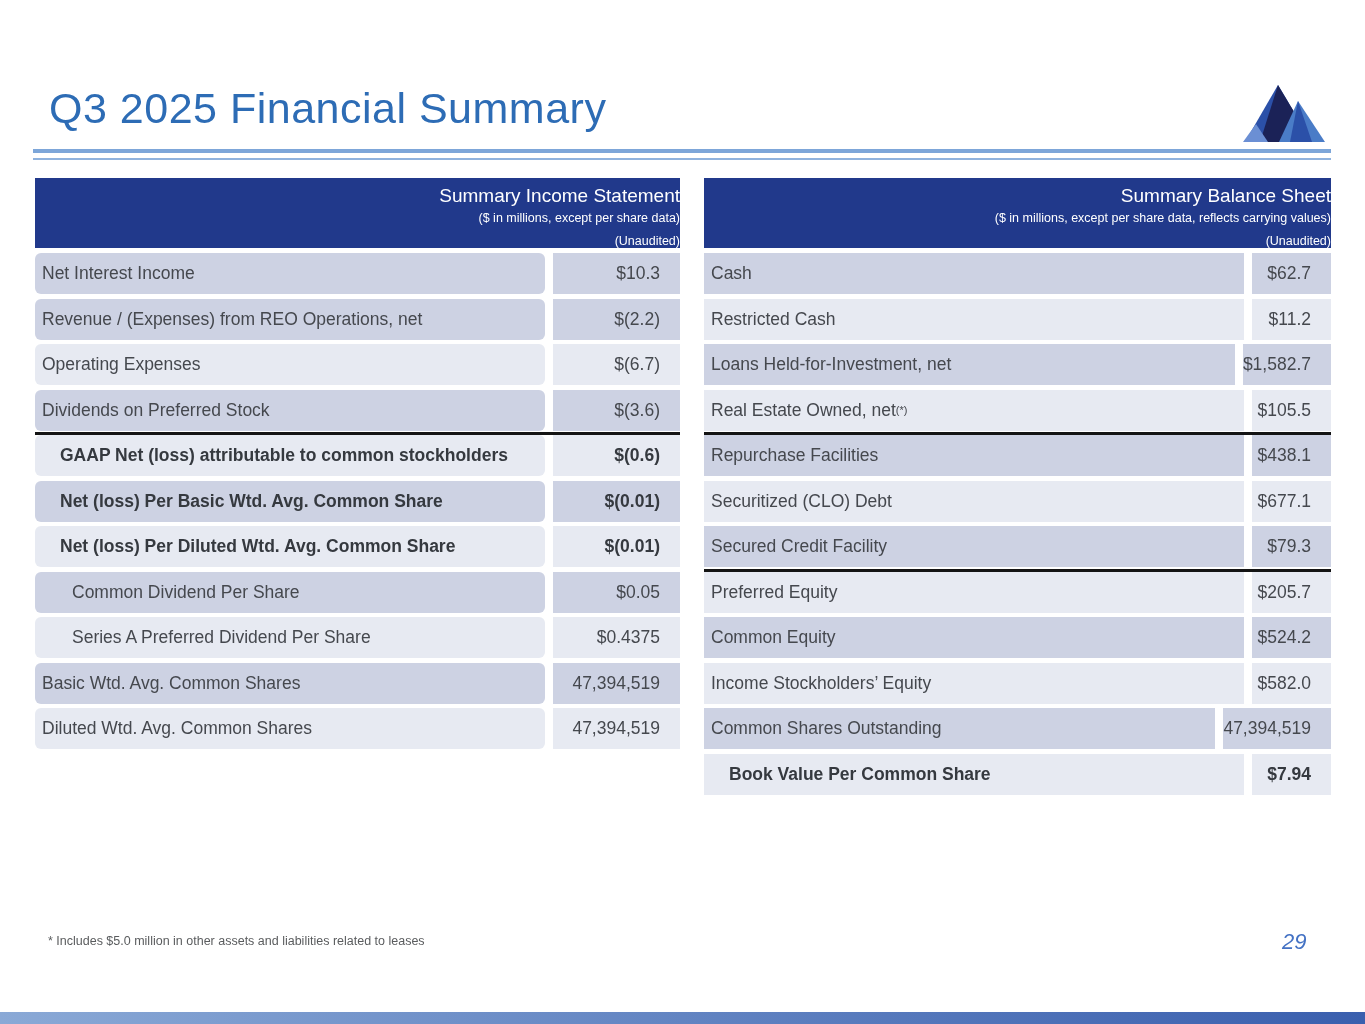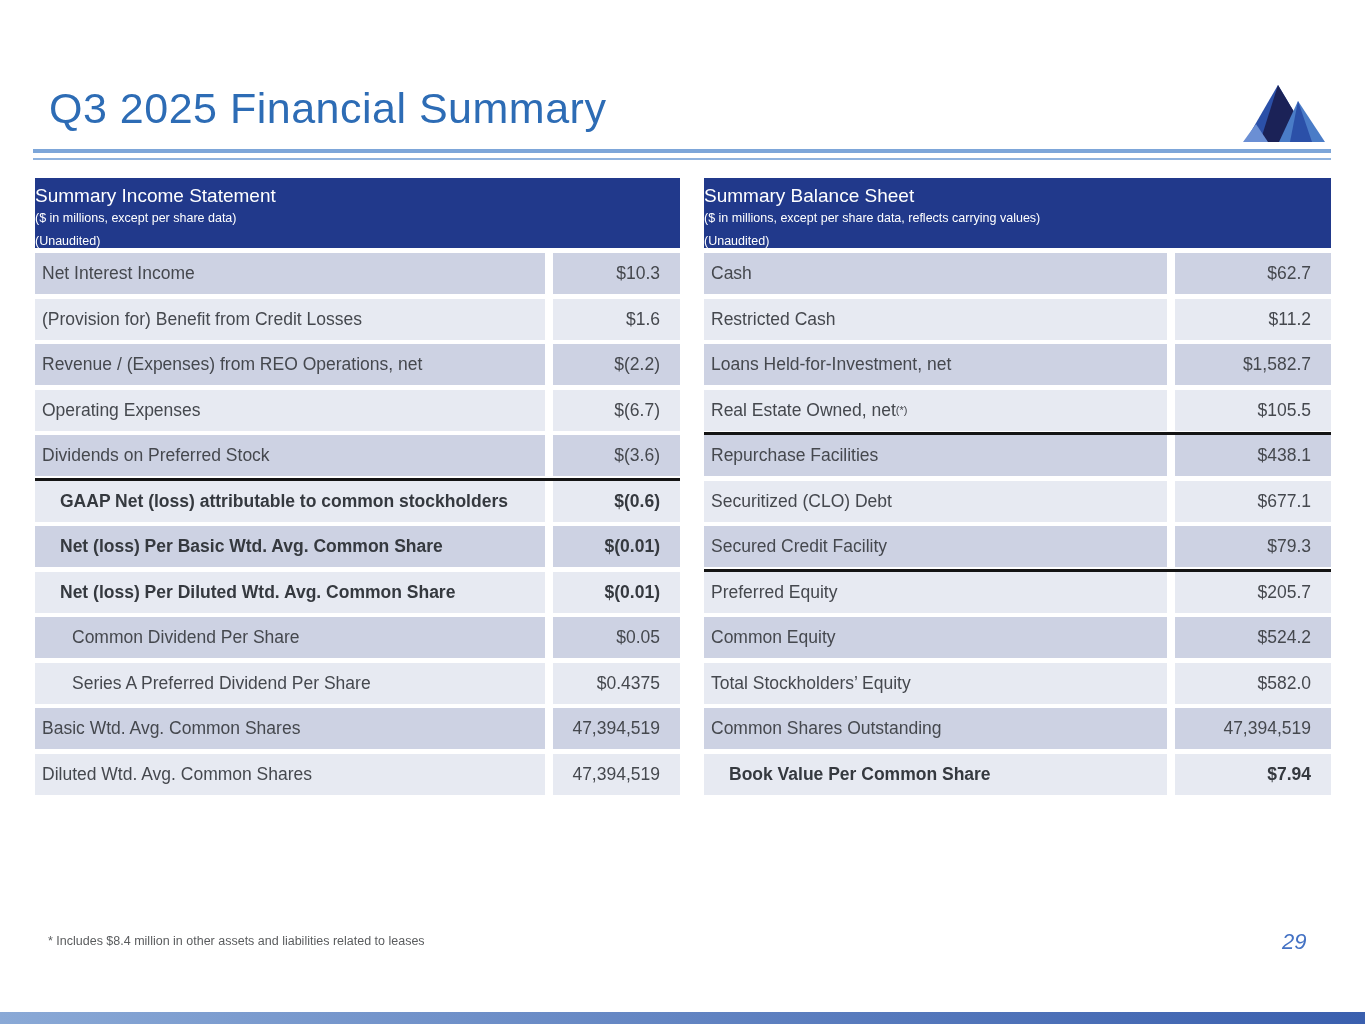--- a/index.html
+++ b/index.html
@@ -11,34 +11,34 @@
     color:#2d6cb5; letter-spacing:0.5px; }
   .rule-thick { position:absolute; left:33px; width:1298px; top:149px; height:4px; background:#7da6d9; }
   .rule-thin  { position:absolute; left:33px; width:1298px; top:158px; height:2px; background:#8fb2de; }
 
   .logo { position:absolute; left:1238px; top:84px; width:94px; height:64px; }
 
   .fin-table { position:absolute; top:178px; }
   .fin-table.income  { left:35px;  width:645px; }
   .fin-table.balance { left:704px; width:627px; }
 
-  .thead { background:#21398b; color:#ffffff; text-align:left; height:70px;
+  .thead { background:#21398b; color:#ffffff; text-align:right; height:70px;
     padding-top:6px; overflow:hidden; }
   .thead .t1 { font-size:19px; line-height:24px; }
   .thead .t2 { font-size:12.5px; line-height:20px; }
   .thead .t3 { font-size:12.5px; line-height:19px; margin-top:4px; }
 
   .rows { margin-top:5px; }
   .row { display:flex; height:41px; margin-bottom:4.5px; position:relative; }
   .row .lbl { display:flex; align-items:center; padding-left:7px;
     font-size:17.5px; color:#45484e; }
   .row .val { display:flex; align-items:center; justify-content:flex-end;
     padding-right:20px; font-size:17.5px; color:#45484e; margin-left:8px; flex:1; }
-  .income  .row .lbl { width:510px; }
-  .balance .row .lbl { width:463px; }
+  .income  .row .lbl { width:510px;border-radius:6px; }
+  .balance .row .lbl { width:540px; }
 
   .row.d .lbl, .row.d .val { background:#cdd2e3; }
   .row.l .lbl, .row.l .val { background:#e7eaf2; }
 
   .row.b .lbl, .row.b .val { font-weight:700; color:#35393f; }
   .row.b .lbl { padding-left:25px; }
   .row.ind .lbl { padding-left:37px; }
 
   .row.bl::after { content:""; position:absolute; left:0; right:0; bottom:-4.5px;
     height:3px; background:#141414; z-index:2; }
@@ -72,24 +72,20 @@
   <div class="fin-table income">
     <div class="thead">
       <div class="t1">Summary Income Statement</div>
       <div class="t2">($ in millions, except per share data)</div>
       <div class="t3">(Unaudited)</div>
     </div>
     <div class="rows">
       <div class="row d">
         <div class="lbl">Net Interest Income</div>
         <div class="val">$10.3</div>
-      </div>
-      <div class="row l">
-        <div class="lbl">(Provision for) Benefit from Credit Losses</div>
-        <div class="val">$1.6</div>
       </div>
       <div class="row d">
         <div class="lbl">Revenue / (Expenses) from REO Operations, net</div>
         <div class="val">$(2.2)</div>
       </div>
       <div class="row l">
         <div class="lbl">Operating Expenses</div>
         <div class="val">$(6.7)</div>
       </div>
       <div class="row d bl">
@@ -167,31 +163,31 @@
       </div>
       <div class="row l">
         <div class="lbl">Preferred Equity</div>
         <div class="val">$205.7</div>
       </div>
       <div class="row d">
         <div class="lbl">Common Equity</div>
         <div class="val">$524.2</div>
       </div>
       <div class="row l">
-        <div class="lbl">Total Stockholders’ Equity</div>
+        <div class="lbl">Income Stockholders’ Equity</div>
         <div class="val">$582.0</div>
       </div>
       <div class="row d">
         <div class="lbl">Common Shares Outstanding</div>
         <div class="val">47,394,519</div>
       </div>
       <div class="row l b">
         <div class="lbl">Book Value Per Common Share</div>
         <div class="val">$7.94</div>
       </div>
     </div>
   </div>
 
-  <div class="footnote">* Includes $8.4 million in other assets and liabilities related to leases</div>
+  <div class="footnote">* Includes $5.0 million in other assets and liabilities related to leases</div>
   <div class="page-number">29</div>
   <div class="bottom-bar"></div>
 
 </div>
 
 </body></html>

